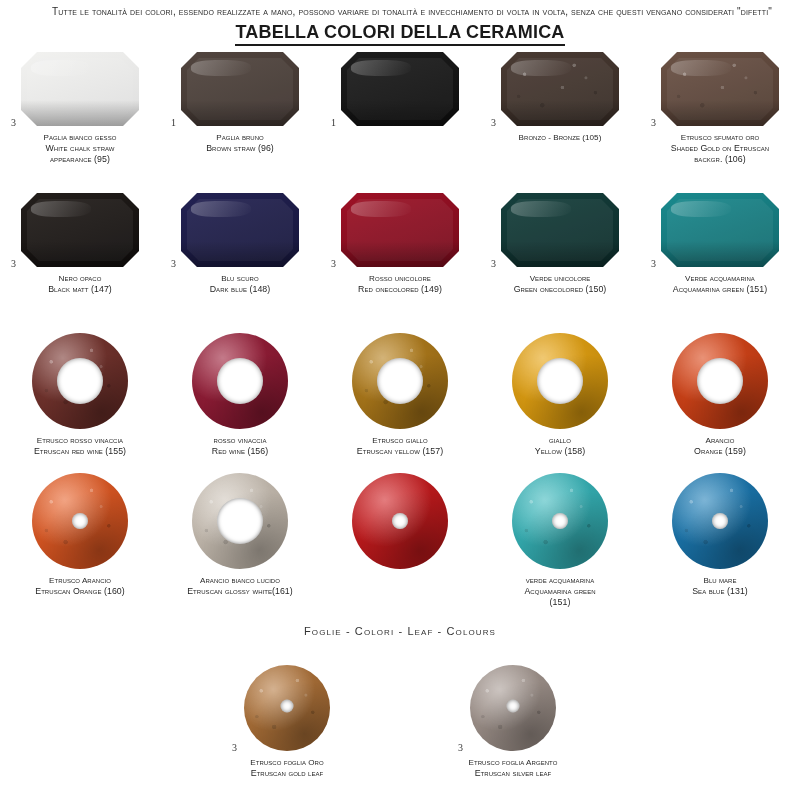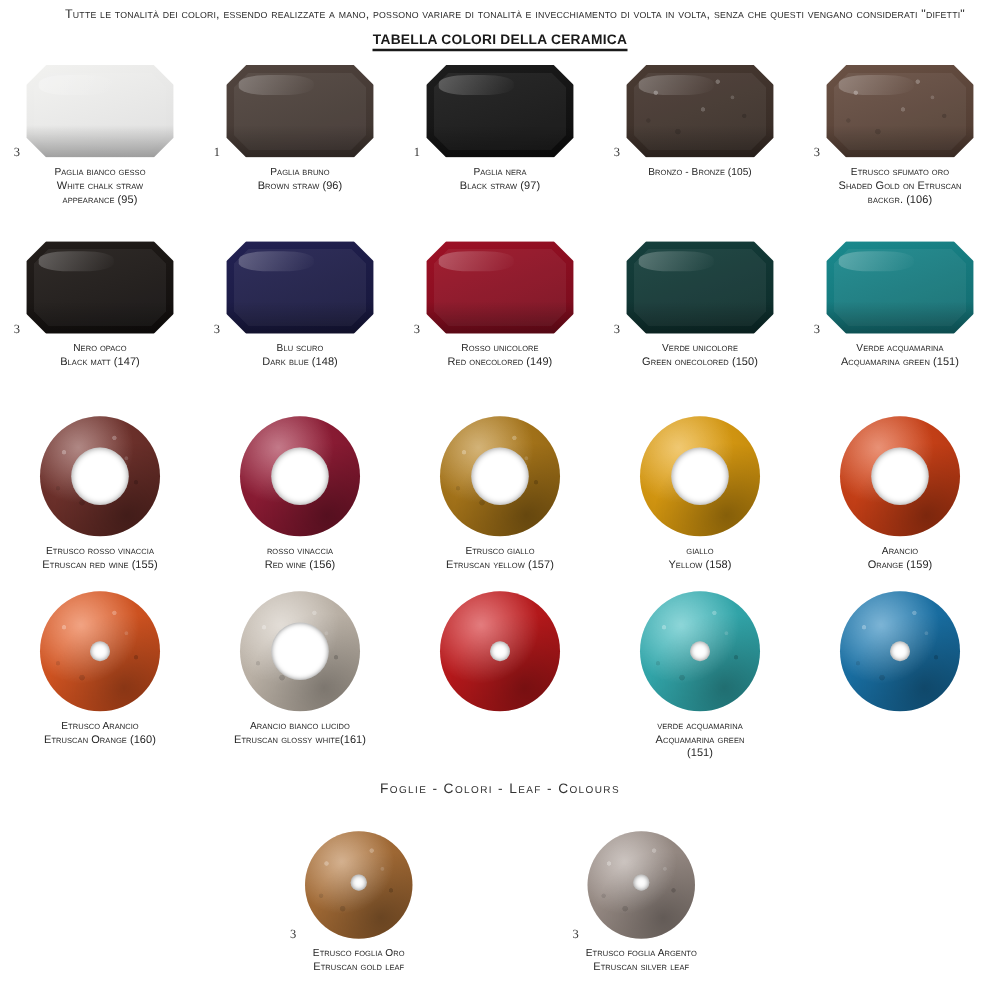--- a/index.html
+++ b/index.html
@@ -16,21 +16,21 @@
     position:absolute;top:6px;left:12px;width:800px;text-align:center;
     font-size:10px;letter-spacing:.15px;color:#2b2b2b;
     font-variant:small-caps;white-space:nowrap;
   }
 
   
   .main-title{
     position:absolute;top:22px;left:0;width:800px;text-align:center;
   }
   .main-title span{
-    display:inline-block;font-size:11px;font-weight:bold;
+    display:inline-block;font-size:18px;font-weight:bold;
     letter-spacing:.2px;color:#1a1a1a;
     border-bottom:2px solid #1a1a1a;padding-bottom:1px;
   }
 
   
   .row{
     position:absolute;left:0;width:800px;display:flex;
     justify-content:space-around;align-items:flex-start;
   }
   .cell{
@@ -177,24 +177,20 @@
       </div>
       <div class="cell">
         <div class="art-wrap">
           <div class="plate" style="background: linear-gradient(160deg, rgb(30, 30, 30) 0%, rgb(13, 13, 13) 100%);">
             <div class="inner"></div>
             <div class="gloss"></div>
             <div class="shade"></div>
           </div>
           <div class="qty">1</div>
         </div>
-        <div class="caption">
-          <div class="">Paglia nera</div>
-          <div class="l2">Black straw (97)</div>
-        </div>
       </div>
       <div class="cell">
         <div class="art-wrap">
           <div class="plate" style="background: linear-gradient(160deg, rgb(74, 59, 51) 0%, rgb(53, 42, 36) 100%);">
             <div class="inner"></div>
             <div class="gloss"></div>
             <div class="shade"></div>
             <div class="speck" style="border-radius: 0px;"></div>
           </div>
           <div class="qty">3</div>
@@ -406,20 +402,24 @@
         </div>
       </div>
       <div class="cell">
         <div class="art-wrap">
           <div class="disc" style="background: radial-gradient(circle at 35% 30%, rgb(31, 127, 184), rgb(20, 95, 141) 88%);">
             <div class="speck"></div>
             <div class="dsheen"></div>
             <div class="hole"></div>
           </div>
         </div>
+        <div class="caption">
+          <div class="">Blu mare</div>
+          <div class="l2">Sea blue (131)</div>
+        </div>
       </div>
     </div>
 
   <div class="leaf-title">Foglie - Colori - Leaf - Colours</div>
   <div class="leaf-row" id="leafrow">
       <div class="cell leaf-cell">
         <div class="art-wrap">
           <div class="disc leaf-disc" style="background: radial-gradient(circle at 35% 30%, rgb(181, 121, 63), rgb(141, 91, 44) 88%);">
             <div class="speck"></div>
             <div class="dsheen"></div>

